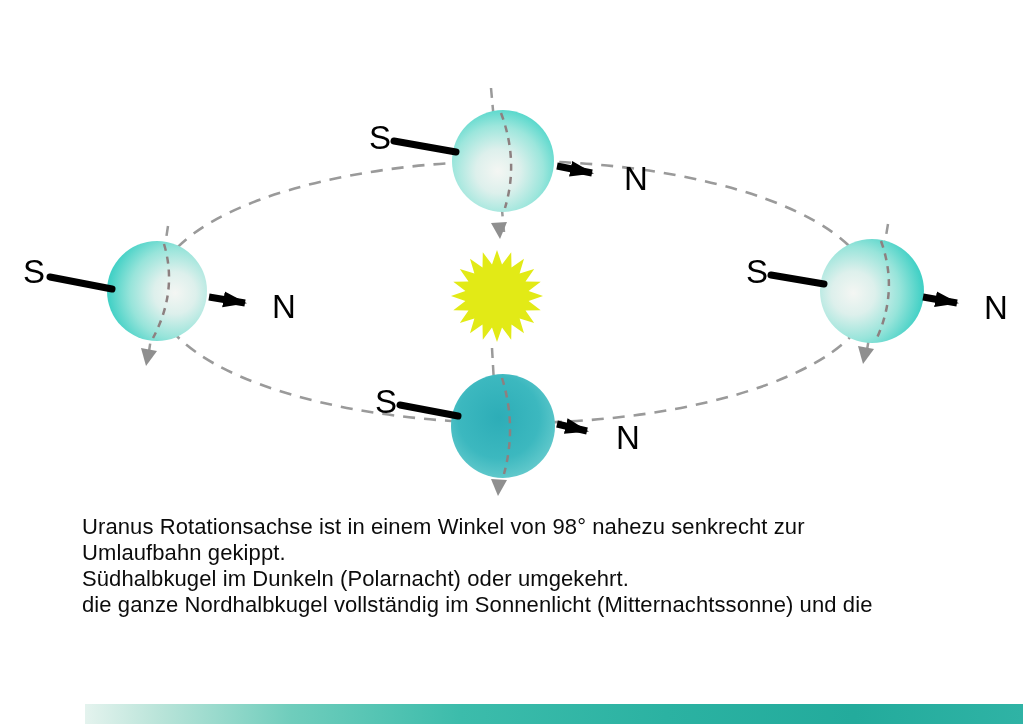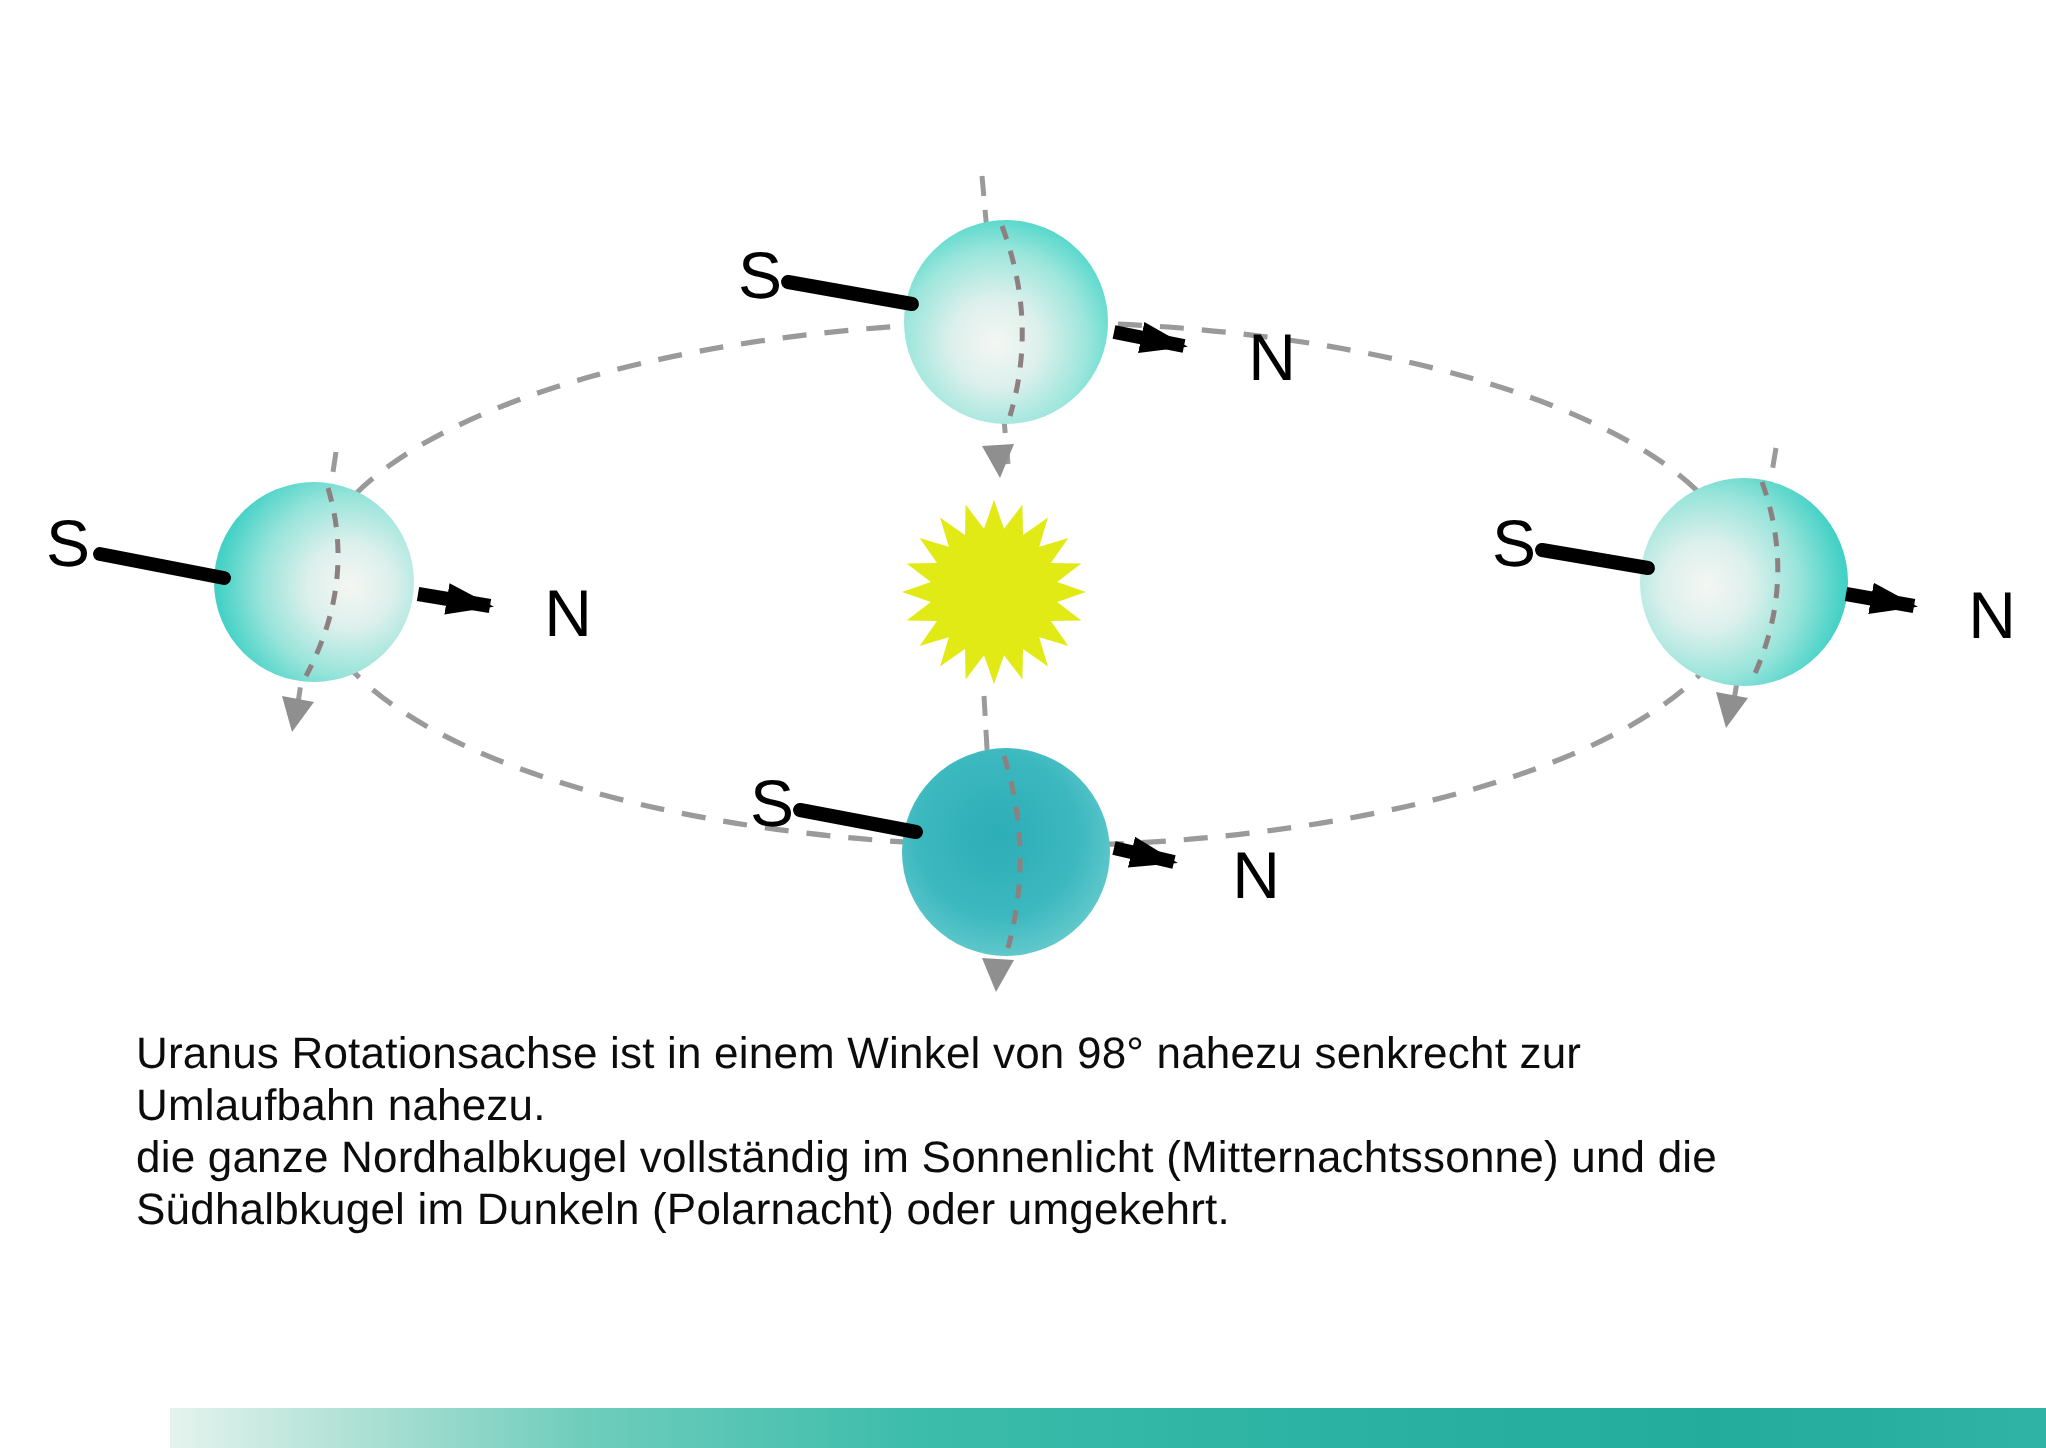--- a/index.html
+++ b/index.html
@@ -3,21 +3,21 @@
 <meta charset="utf-8">
 <style>
   html,body{margin:0;padding:0;background:#ffffff;}
   .canvas{
     position:relative;width:1023px;height:724px;background:#ffffff;overflow:hidden;
     font-family:"Liberation Sans","DejaVu Sans",sans-serif;
   }
   .diagram-svg{position:absolute;left:0;top:0;}
   .pole-label{font-family:"Liberation Sans","DejaVu Sans",sans-serif;font-size:33px;fill:#000;}
   .caption{
-    position:absolute;left:68px;top:514px;width:920px;
+    position:absolute;left:82px;top:514px;width:920px;
     font-size:22px;line-height:26px;color:#0c0c0c;letter-spacing:0.1px;
   }
   .caption div{white-space:nowrap;}
   .accent-bar{
     position:absolute;left:85px;top:704px;right:0;height:20px;
     background:linear-gradient(90deg,#e4f3ee 0%,#b9e4d9 8%,#6fcdbc 22%,#3cbcab 40%,#2bb2a2 62%,#23ab9c 82%,#2fb3a5 100%);
   }
 </style>
 </head>
 <body>
@@ -102,19 +102,19 @@
       <line x1="557" y1="424" x2="587" y2="431" stroke="#000" stroke-width="7" marker-end="url(#ah)"></line>
       <text class="pole-label" x="386" y="413" text-anchor="middle">S</text>
       <text class="pole-label" x="628" y="449" text-anchor="middle">N</text>
     </g>
 
     <polygon id="sun-poly" points="497.0,250.0 502.0,264.4 511.2,252.3 511.5,267.5 524.0,258.8 519.6,273.4 534.2,269.0 525.5,281.5 540.7,281.8 528.6,291.0 543.0,296.0 528.6,301.0 540.7,310.2 525.5,310.5 534.2,323.0 519.6,318.6 524.0,333.2 511.5,324.5 511.2,339.7 502.0,327.6 497.0,342.0 492.0,327.6 482.8,339.7 482.5,324.5 470.0,333.2 474.4,318.6 459.8,323.0 468.5,310.5 453.3,310.2 465.4,301.0 451.0,296.0 465.4,291.0 453.3,281.8 468.5,281.5 459.8,269.0 474.4,273.4 470.0,258.8 482.5,267.5 482.8,252.3 492.0,264.4" fill="#e2ea16"></polygon>
   </svg>
 
   <div class="caption">
     <div>Uranus Rotationsachse ist in einem Winkel von 98° nahezu senkrecht zur</div>
-    <div>Umlaufbahn nahezu.</div>
+    <div>Umlaufbahn gekippt.</div>
+    <div>Südhalbkugel im Dunkeln (Polarnacht) oder umgekehrt.</div>
     <div>die ganze Nordhalbkugel vollständig im Sonnenlicht (Mitternachtssonne) und die</div>
-    <div>Südhalbkugel im Dunkeln (Polarnacht) oder umgekehrt.</div>
   </div>
 
   <div class="accent-bar"></div>
 </div>
 
 </body></html>

